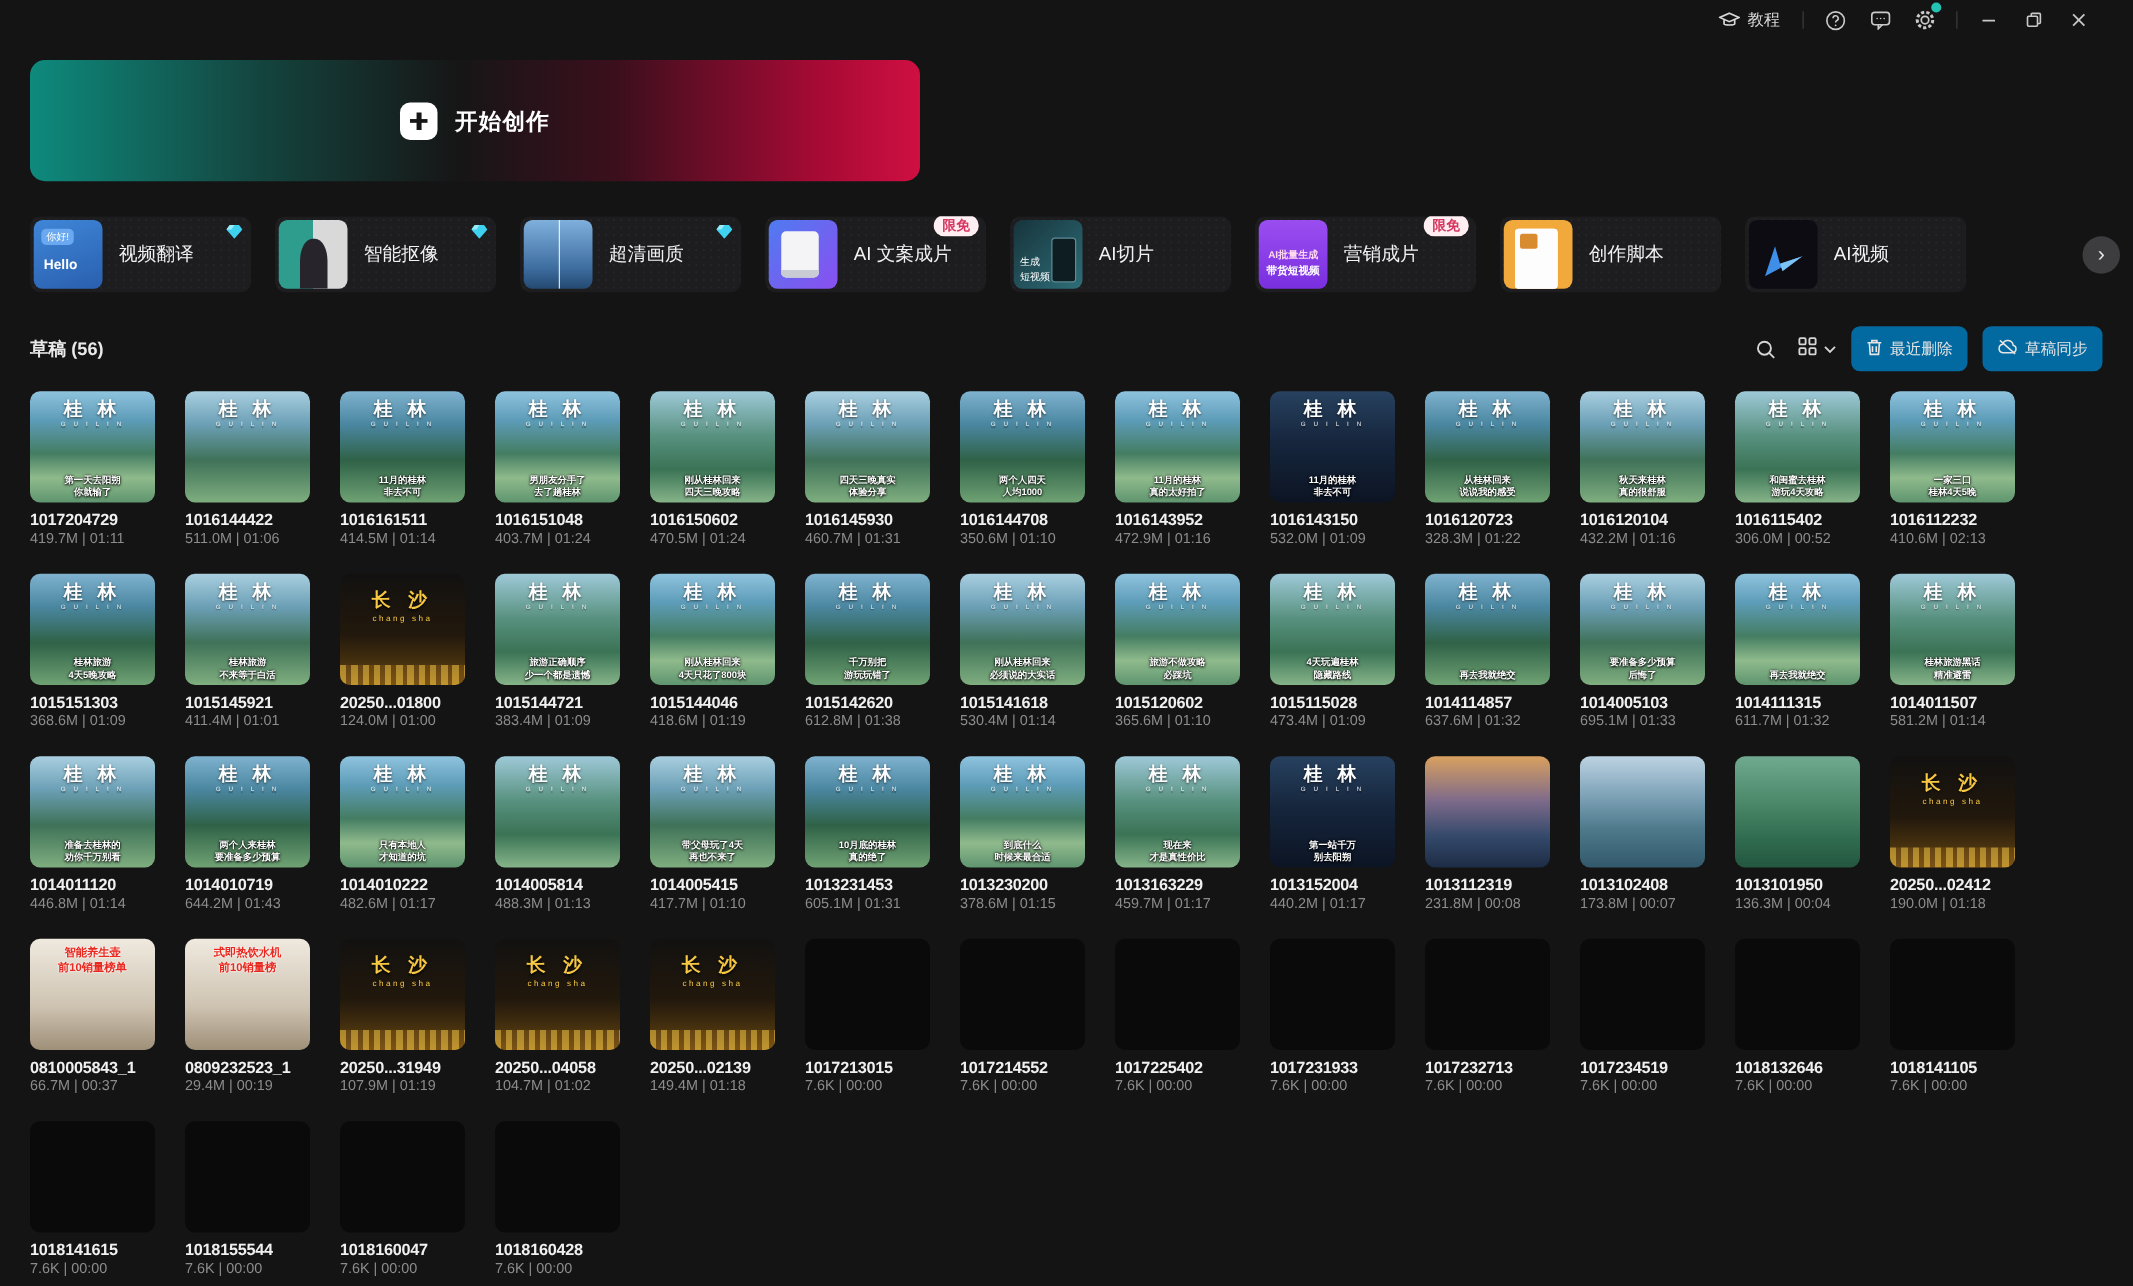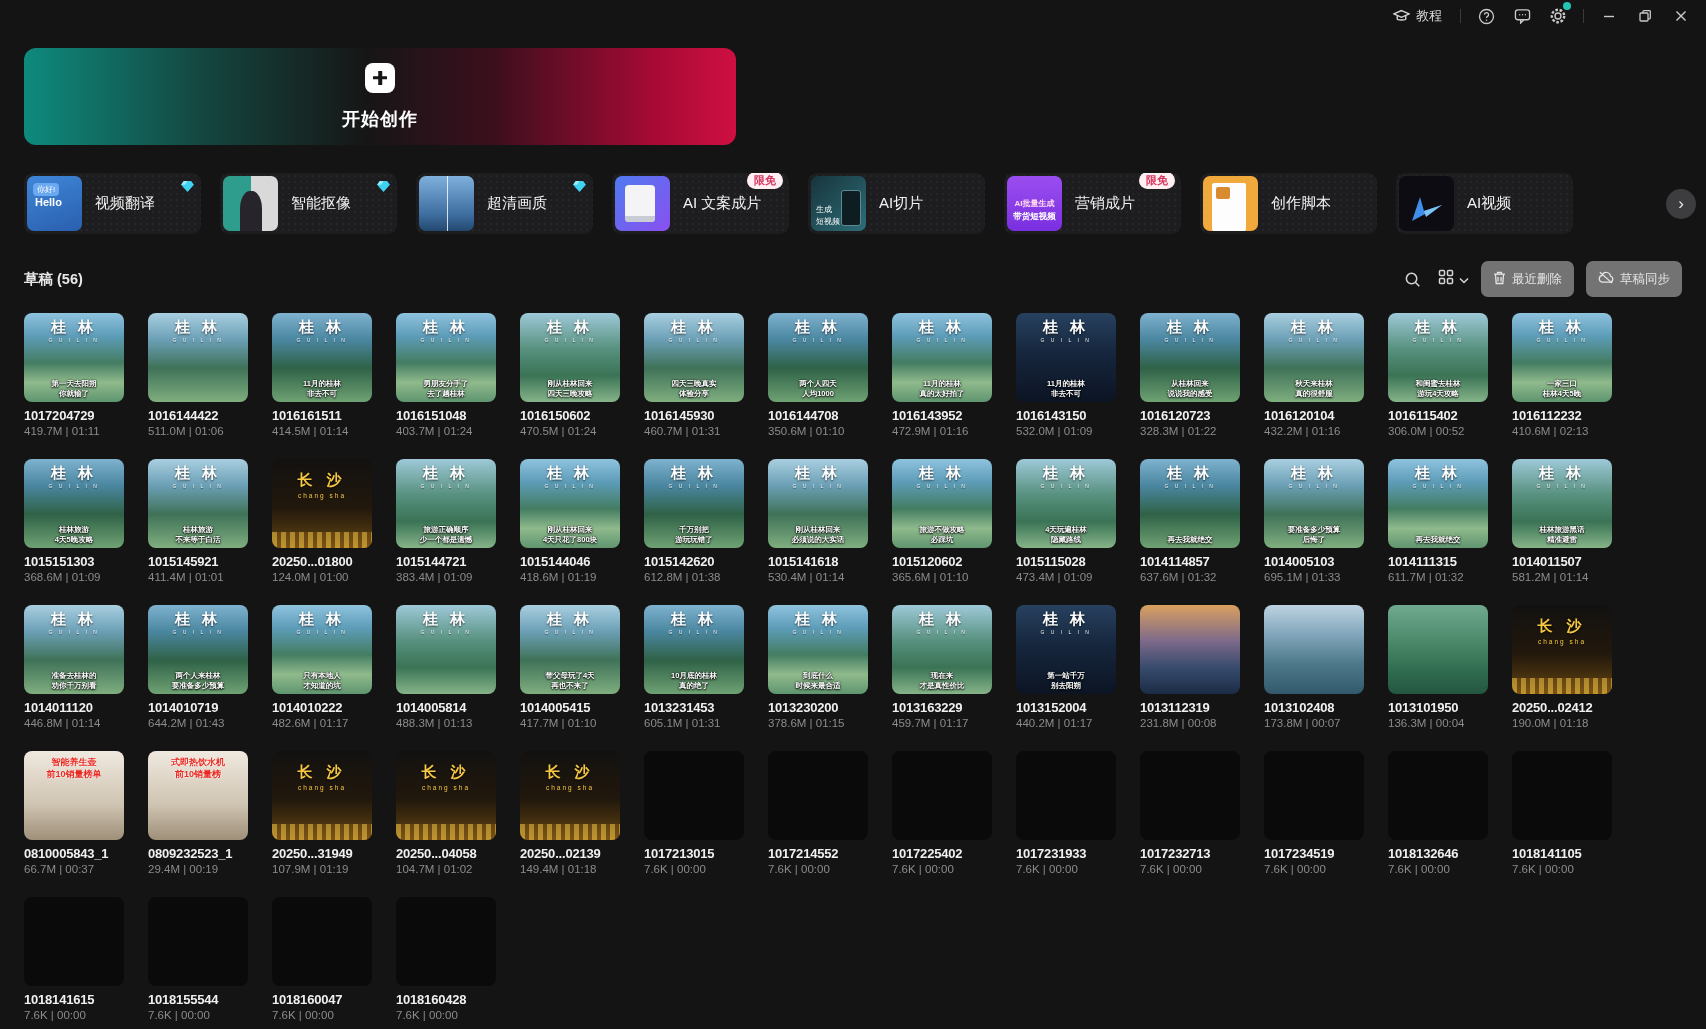--- a/index.html
+++ b/index.html
@@ -1,34 +1,34 @@
 <!DOCTYPE html>
 <html><head>
 <meta charset="utf-8">
 <style>
   * { margin:0; padding:0; box-sizing:border-box; }
   html,body { width:1706px; height:1029px; background:#141414; overflow:hidden;
     font-family:"Liberation Sans", sans-serif; color:#e8e8e8; }
 
   
   .topbar { height:32px; display:flex; align-items:center; justify-content:flex-end;
-    padding-right:10px; gap:6px; }
+    padding-right:28px; gap:6px; }
   .tb-btn { display:flex; align-items:center; gap:6px; color:#d8d8d8; font-size:13px;
     padding:4px 8px; border-radius:5px; cursor:pointer; }
   .tb-ic { width:30px; height:24px; display:flex; align-items:center; justify-content:center;
     color:#c9c9c9; position:relative; border-radius:5px; cursor:pointer; }
   .tb-div { width:1px; height:14px; background:#3a3a3a; margin:0 4px; }
   .tb-dot { position:absolute; top:-2px; right:2px; width:8px; height:8px; border-radius:50%;
     background:#23c4b4; }
   .tb-ic svg, .tb-btn svg { display:block; }
 
   
   .hero { margin:16px 0 0 24px; width:712px; height:97px; border-radius:12px; cursor:pointer;
     background:linear-gradient(90deg,#0e8a7d 0%,#14443e 26%,#161616 48%,#3c0f1d 66%,#a40a34 88%,#cf0f42 100%);
-    display:flex; align-items:center; justify-content:center; gap:14px;flex-direction:column; }
+    display:flex; align-items:center; justify-content:center; gap:14px; }
   .hero-plus { width:30px; height:30px; background:#fff; border-radius:8px; position:relative; }
   .hero-plus::before, .hero-plus::after { content:""; position:absolute; background:#161616;
     left:50%; top:50%; transform:translate(-50%,-50%); }
   .hero-plus::before { width:14px; height:3.5px; }
   .hero-plus::after { width:3.5px; height:14px; }
   .hero-label { font-size:18px; font-weight:bold; color:#fff; letter-spacing:1px; }
 
   
   .features { position:relative; margin:28px 0 0 24px; display:flex; gap:19px; height:62px;
     overflow:hidden; padding-right:0; width:1682px; }
@@ -37,21 +37,21 @@
     background-image:radial-gradient(#26262a 0.8px, transparent 0.8px); background-size:6px 6px; }
   .tile-thumb { width:55px; height:55px; border-radius:7px; margin-left:3px; position:relative;
     overflow:hidden; flex:0 0 55px; display:flex; flex-direction:column; }
   .tile-label { margin-left:13px; font-size:15px; color:#f2f2f2; white-space:nowrap; }
   .badge-diamond { position:absolute; top:5px; right:7px; }
   .badge-free { position:absolute; top:-1px; right:6px; background:#ffeef2; color:#d6365f;
     font-size:11px; font-weight:bold; padding:1px 7px; border-radius:9px; }
   .tt-translate { background:linear-gradient(160deg,#3f86d8,#2a5fae); }
   .tt-translate .l0 { background:#6aa8ef; color:#fff; font-size:8px; border-radius:4px;
     align-self:flex-start; margin:7px 0 0 6px; padding:1px 4px; }
-  .tt-translate .l1 { color:#fff; font-size:11px; font-weight:bold; margin:0 0 0 8px; }
+  .tt-translate .l1 { color:#fff; font-size:11px; font-weight:bold; margin:10px 0 0 8px; }
   .tt-keying { background:linear-gradient(90deg,#2f9d8e 0 50%, #d9d9d9 50% 100%); }
   .tt-keying::after { content:""; position:absolute; left:30%; top:28%; width:40%; height:72%;
     background:#27252b; border-radius:45% 45% 0 0; }
   .tt-quality { background:linear-gradient(180deg,#7fb0dc 0%,#3e6da0 70%,#23496f 100%); }
   .tt-quality::after { content:""; position:absolute; left:50%; top:0; width:1px; height:100%;
     background:rgba(255,255,255,.8); }
   .tt-doc { background:linear-gradient(135deg,#4f7bf0,#8a4ff0); }
   .tt-doc::after { content:""; position:absolute; left:10px; top:9px; width:30px; height:37px;
     background:#f4f4f6; border-radius:4px;
     box-shadow:inset 0 -26px 0 -20px #c9ccd4, inset 0 -15px 0 -11px #c9ccd4; }
@@ -79,21 +79,21 @@
     align-items:center; justify-content:center; font-size:17px; cursor:pointer; z-index:3; }
 
   
   .drafts-head { margin:26px 24px 0 24px; display:flex; align-items:center;
     justify-content:space-between; }
   .drafts-title { font-size:14.5px; font-weight:bold; color:#e9e9e9; }
   .dtools { display:flex; align-items:center; gap:12px; }
   .dt-ic { width:28px; height:26px; display:flex; align-items:center; justify-content:center;
     color:#d5d5d5; cursor:pointer; }
   .dt-view { display:flex; align-items:center; gap:5px; color:#d5d5d5; cursor:pointer; }
-  .dt-btn { display:flex; align-items:center; gap:6px; background:#737373; border-radius:7px;
+  .dt-btn { display:flex; align-items:center; gap:6px; background:#0369a1; border-radius:7px;
     height:36px; padding:0 12px; font-size:12.5px; color:#e5e5e5; cursor:pointer; }
 
   
   .grid { margin:16px 0 0 24px; display:grid; grid-template-columns:repeat(13, 89px);
     column-gap:35px; row-gap:22px; }
   .card { width:89px; cursor:pointer; }
   .thumb { width:100px; height:89px; border-radius:8px; overflow:hidden; position:relative; }
   .card-id { margin-top:6px; font-size:13px; font-weight:bold; color:#f0f0f0;
     letter-spacing:-0.2px; white-space:nowrap; }
   .card-stats { margin-top:2px; font-size:11.5px; color:#8c8c8c; white-space:nowrap; }

